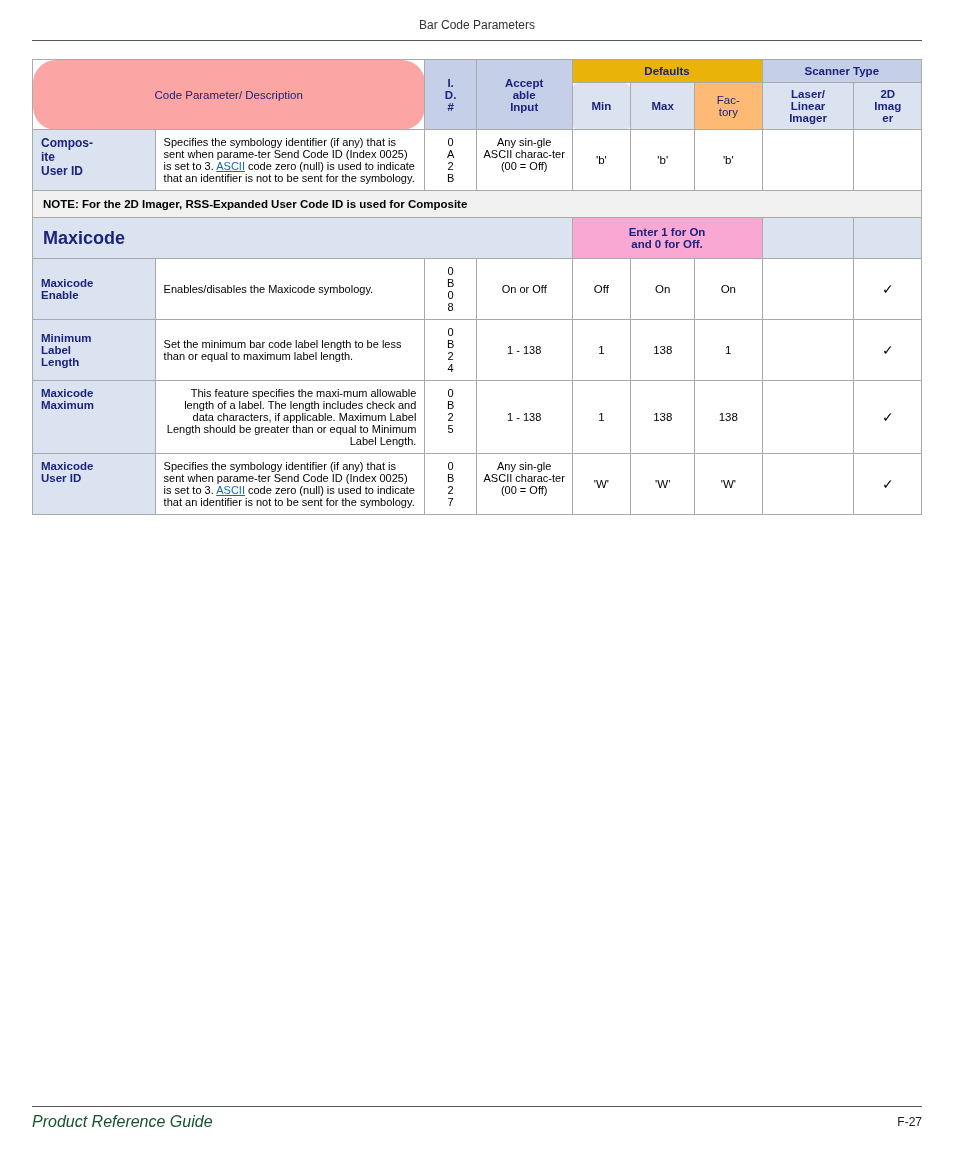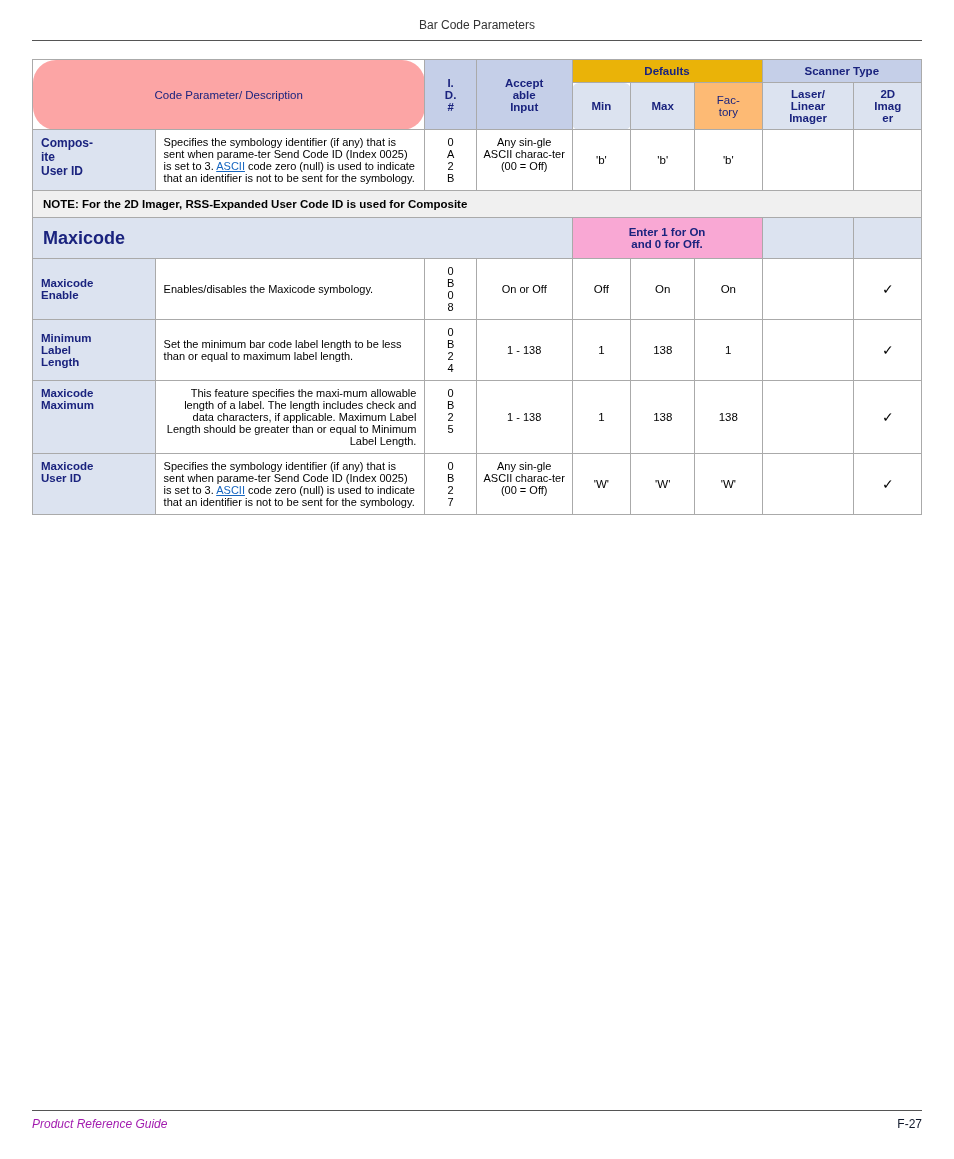--- a/index.html
+++ b/index.html
@@ -63,22 +63,22 @@
       right: 32px;
       display: flex;
       justify-content: space-between;
       align-items: center;
       border-top: 1.5px solid #555;
       padding-top: 6px;
     }
 
     .footer-left {
       font-style: italic;
-      font-size: 12px;
-      color: #a21caf;
+      font-size: 16px;
+      color: #14532d;
     }
 
     .footer-right {
       font-size: 12px;
       color: #0f172a;
     }
 
     .multiline-id {
       display: flex;
       flex-direction: column;

